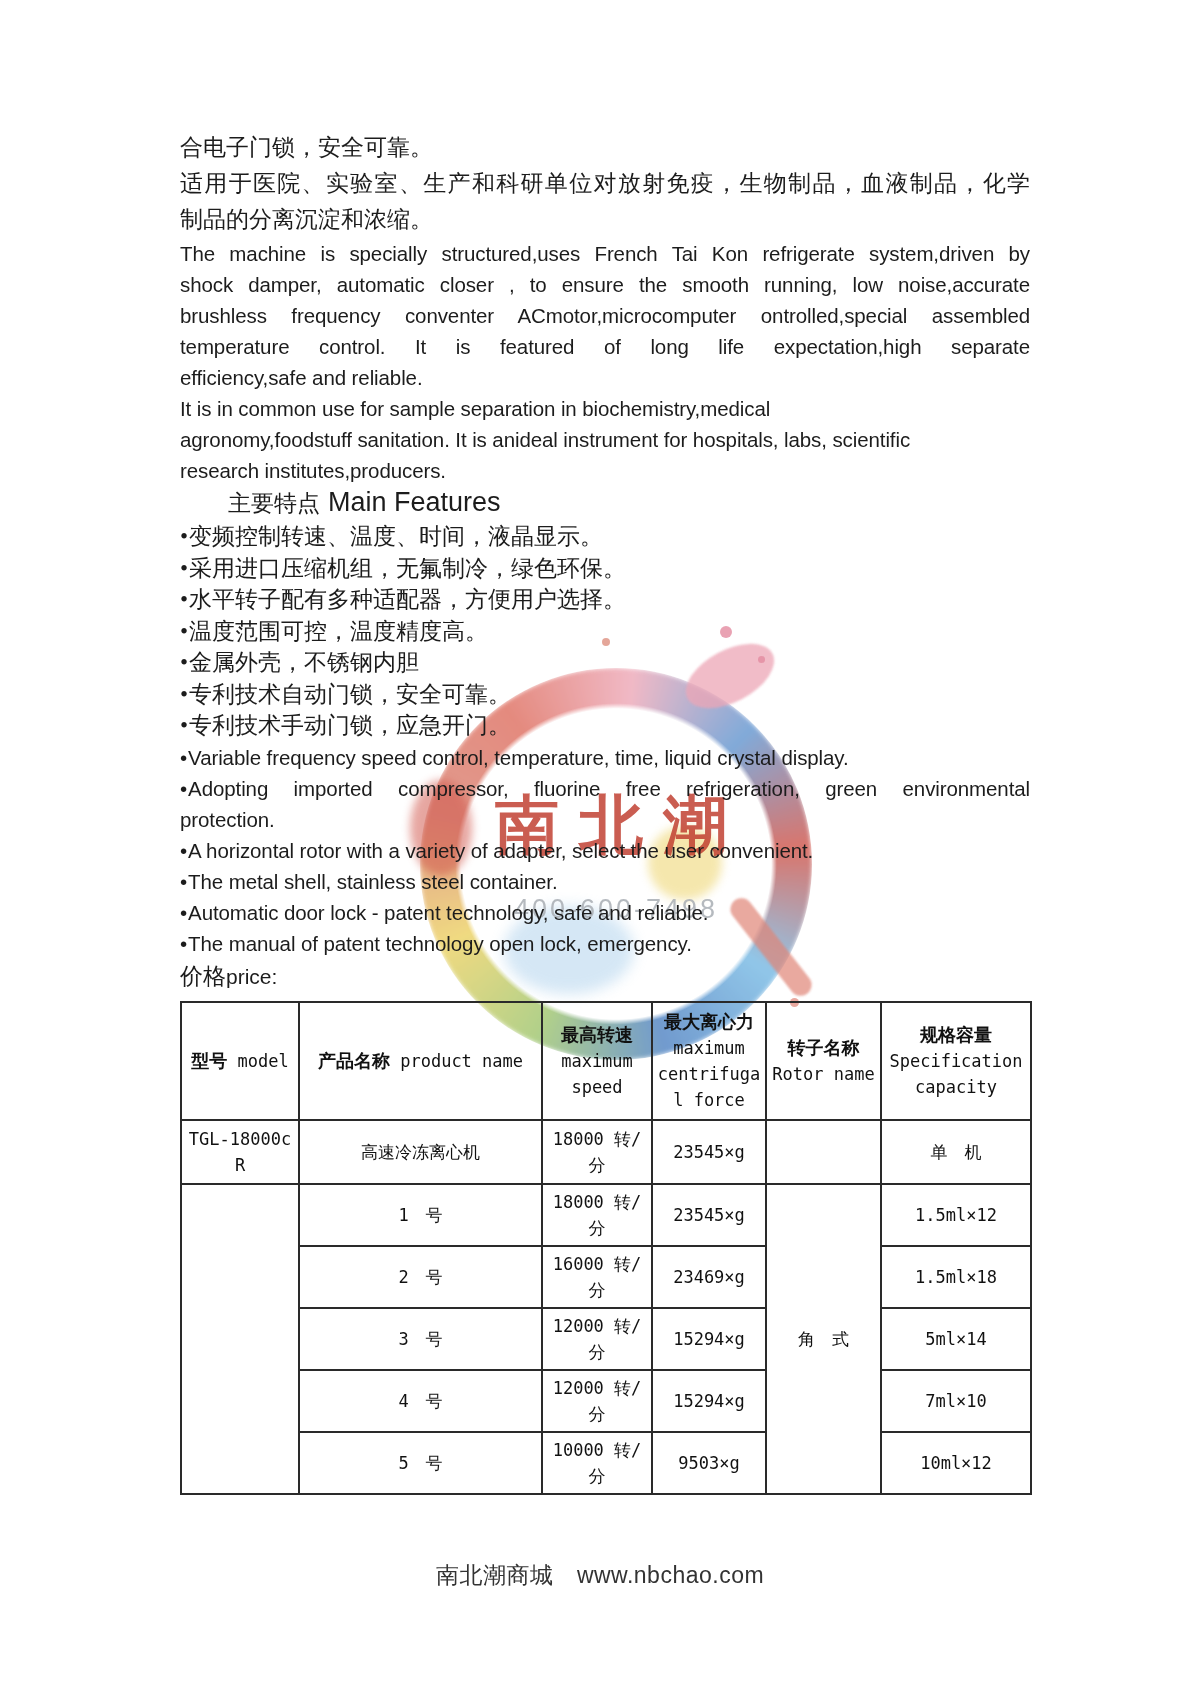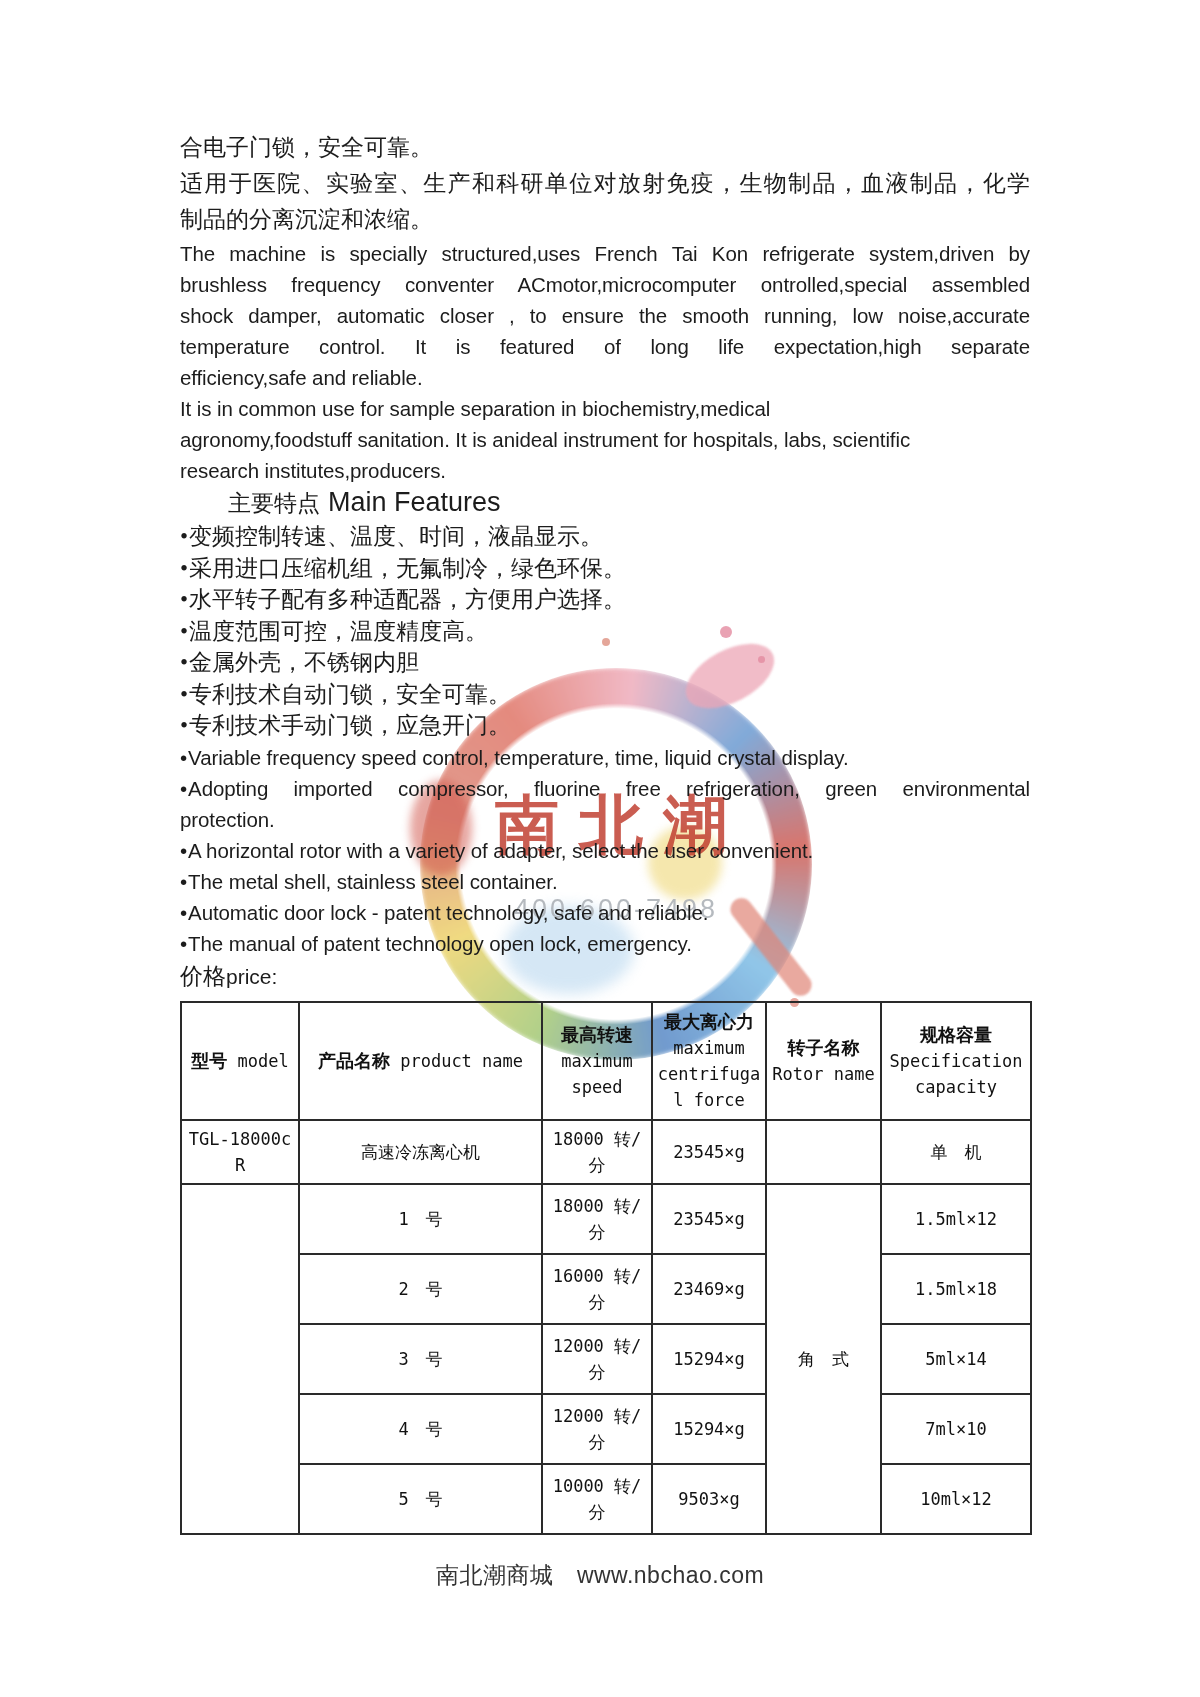--- a/index.html
+++ b/index.html
@@ -62,21 +62,21 @@
     font-family:"DejaVu Sans Mono",monospace;font-size:17px;color:#111;
     background:transparent;
   }
   table.spec td{
     border:2px solid #2a2a2a;text-align:center;vertical-align:middle;
     padding:0;line-height:26px;background:transparent;overflow:hidden;
   }
   table.spec .hcnb{font-weight:bold;font-size:18px;}
   tr.h-row{height:118px;}
   tr.r-tgl{height:64px;}
-  tr.r-std{height:70px;}
+  tr.r-std{height:62px;}
   
   .footer{
     position:absolute;left:0;top:1560px;width:100%;text-align:center;z-index:1;
     font-family:"Liberation Sans",sans-serif;font-size:23px;color:#333;letter-spacing:.5px;
   }
 </style>
 </head>
 <body>
 
 <div class="page">
@@ -96,22 +96,22 @@
     <div class="wm-phone">400-600-7498</div>
   </div>
 
   <div class="doc">
 
     <div class="cn">合电子门锁，安全可靠。</div>
     <div class="cn just">适用于医院、实验室、生产和科研单位对放射免疫，生物制品，血液制品，化学</div>
     <div class="cn">制品的分离沉淀和浓缩。</div>
 
     <div class="en just">The machine is specially structured,uses French Tai Kon refrigerate system,driven by</div>
+    <div class="en just">shock damper, automatic closer , to ensure the smooth running, low noise,accurate</div>
     <div class="en just">brushless frequency conventer ACmotor,microcomputer ontrolled,special assembled</div>
-    <div class="en just">shock damper, automatic closer , to ensure the smooth running, low noise,accurate</div>
     <div class="en just">temperature control. It is featured of long life expectation,high separate</div>
     <div class="en">efficiency,safe and reliable.</div>
 
     <div class="en">It is in common use for sample separation in biochemistry,medical</div>
     <div class="en">agronomy,foodstuff sanitation. It is anideal instrument for hospitals, labs, scientific</div>
     <div class="en">research institutes,producers.</div>
 
     <div class="heading"><span class="hcn">主要特点</span><span class="hen">Main Features</span></div>
 
     <div class="cnb"><span class="blt">•</span><span>变频控制转速、温度、时间，液晶显示。</span></div>

